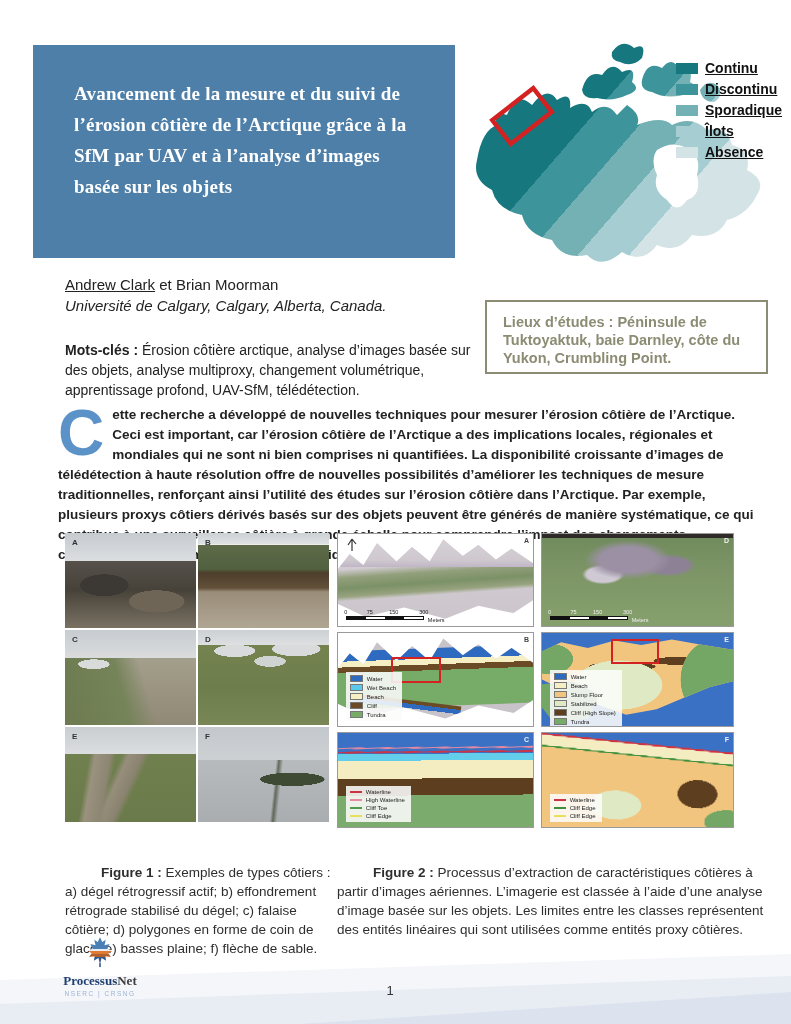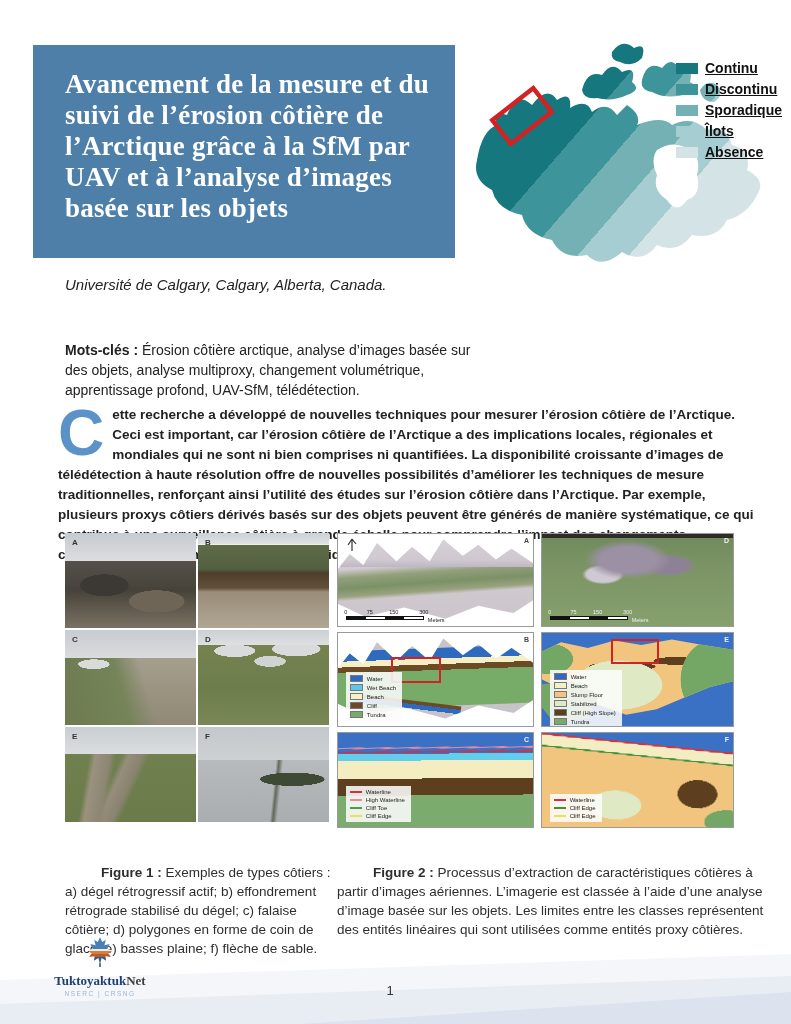--- a/index.html
+++ b/index.html
@@ -1,22 +1,22 @@
 <!DOCTYPE html>
 <html><head>
 <meta charset="utf-8">
 <style>
   html,body{margin:0;padding:0;background:#ffffff;}
   .page{position:relative;width:791px;height:1024px;background:#ffffff;overflow:hidden;
         font-family:"Liberation Sans",sans-serif;color:#1e1e1e;}
 
   
   .title-box{position:absolute;left:33px;top:45px;width:422px;height:213px;background:#4d7fa8;}
-  .title-box h1{margin:0;padding:24px 20px 0 32px;font-family:"Liberation Serif",serif;
-    font-weight:700;font-size:27px;line-height:31px;color:#ffffff;letter-spacing:.2px;}
+  .title-box h1{margin:9px;padding:24px 20px 0 32px;font-family:"Liberation Serif",serif;
+    font-weight:700;font-size:19px;line-height:31px;color:#ffffff;letter-spacing:.2px;}
 
   
   .map-wrap{position:absolute;left:462px;top:30px;width:325px;height:262px;}
   .map-legend{position:absolute;left:214px;top:30px;display:flex;flex-direction:column;gap:5px;}
   .map-legend .row{display:flex;align-items:center;gap:7px;}
   .map-legend .sw{width:22px;height:11px;}
   .map-legend .lb{font-size:14px;font-weight:700;color:#111;text-decoration:underline;}
 
   
   .authors{position:absolute;left:65px;top:274px;font-size:15px;line-height:21px;color:#222;}
@@ -200,25 +200,29 @@
           <span class="lb">Îlots</span>
         </div>
       <div class="row">
           <span class="sw" style="background: rgb(212, 228, 230);"></span>
           <span class="lb">Absence</span>
         </div>
     </div>
   </div>
 
   <div class="authors">
+    <div><span class="uline">Andrew Clark</span><span> et Brian Moorman</span></div>
     <div class="affil">Université de Calgary, Calgary, Alberta, Canada.</div>
   </div>
 
   <p class="keywords"><b>Mots-clés :</b><span> Érosion côtière arctique, analyse d’images basée sur des objets, analyse multiproxy, changement volumétrique, apprentissage profond, UAV-SfM, télédétection.</span></p>
 
+  <div class="study-box">
+    <span>Lieux d’études : Péninsule de Tuktoyaktuk, baie Darnley, côte du Yukon, Crumbling Point.</span>
+  </div>
 
   <p class="abstract"><span class="dropcap">C</span><span>ette recherche a développé de nouvelles techniques pour mesurer l’érosion côtière de l’Arctique. Ceci est important, car l’érosion côtière de l’Arctique a des implications locales, régionales et mondiales qui ne sont ni bien comprises ni quantifiées. La disponibilité croissante d’images de télédétection à haute résolution offre de nouvelles possibilités d’améliorer les techniques de mesure traditionnelles, renforçant ainsi l’utilité des études sur l’érosion côtière dans l’Arctique. Par exemple, plusieurs proxys côtiers dérivés basés sur des objets peuvent être générés de manière systématique, ce qui contribue à une surveillance côtière à grande échelle pour comprendre l’impact des changements climatiques sur la zone côtière dans l’Arctique.</span></p>
 
   <div class="fig1">
     <div class="photo pa">
         <span class="plab">A</span>
       </div>
     <div class="photo pb">
         <span class="plab">B</span>
       </div>
@@ -409,19 +413,19 @@
             <stop offset=".64" stop-color="#e07b33"></stop>
           <stop offset=".64" stop-color="#b35f2b"></stop>
             <stop offset=".74" stop-color="#b35f2b"></stop>
           <stop offset=".74" stop-color="#355a8a"></stop>
             <stop offset="1" stop-color="#355a8a"></stop>
         </linearGradient>
       </defs>
       <path fill="url(#leafg)" d="M50 4 L57 19 L68 12 L64 29 L80 25 L73 40 L90 45 L76 54 L84 66 L67 63 L69 77 L55 69 L50 88 L45 69 L31 77 L33 63 L16 66 L24 54 L10 45 L27 40 L20 25 L36 29 L32 12 L43 19 Z"></path>
       <rect x="47.5" y="85" width="5" height="12" fill="#355a8a"></rect>
     </svg>
-    <div class="logo-name"><span class="logo-main">Tuktoyaktuk</span><span class="logo-accent">Net</span></div>
+    <div class="logo-name"><span class="logo-main">Processus</span><span class="logo-accent">Net</span></div>
     <div class="logo-sub">NSERC | CRSNG</div>
   </div>
 
   <div class="pagenum">1</div>
 
 </div>
 
 </body></html>

